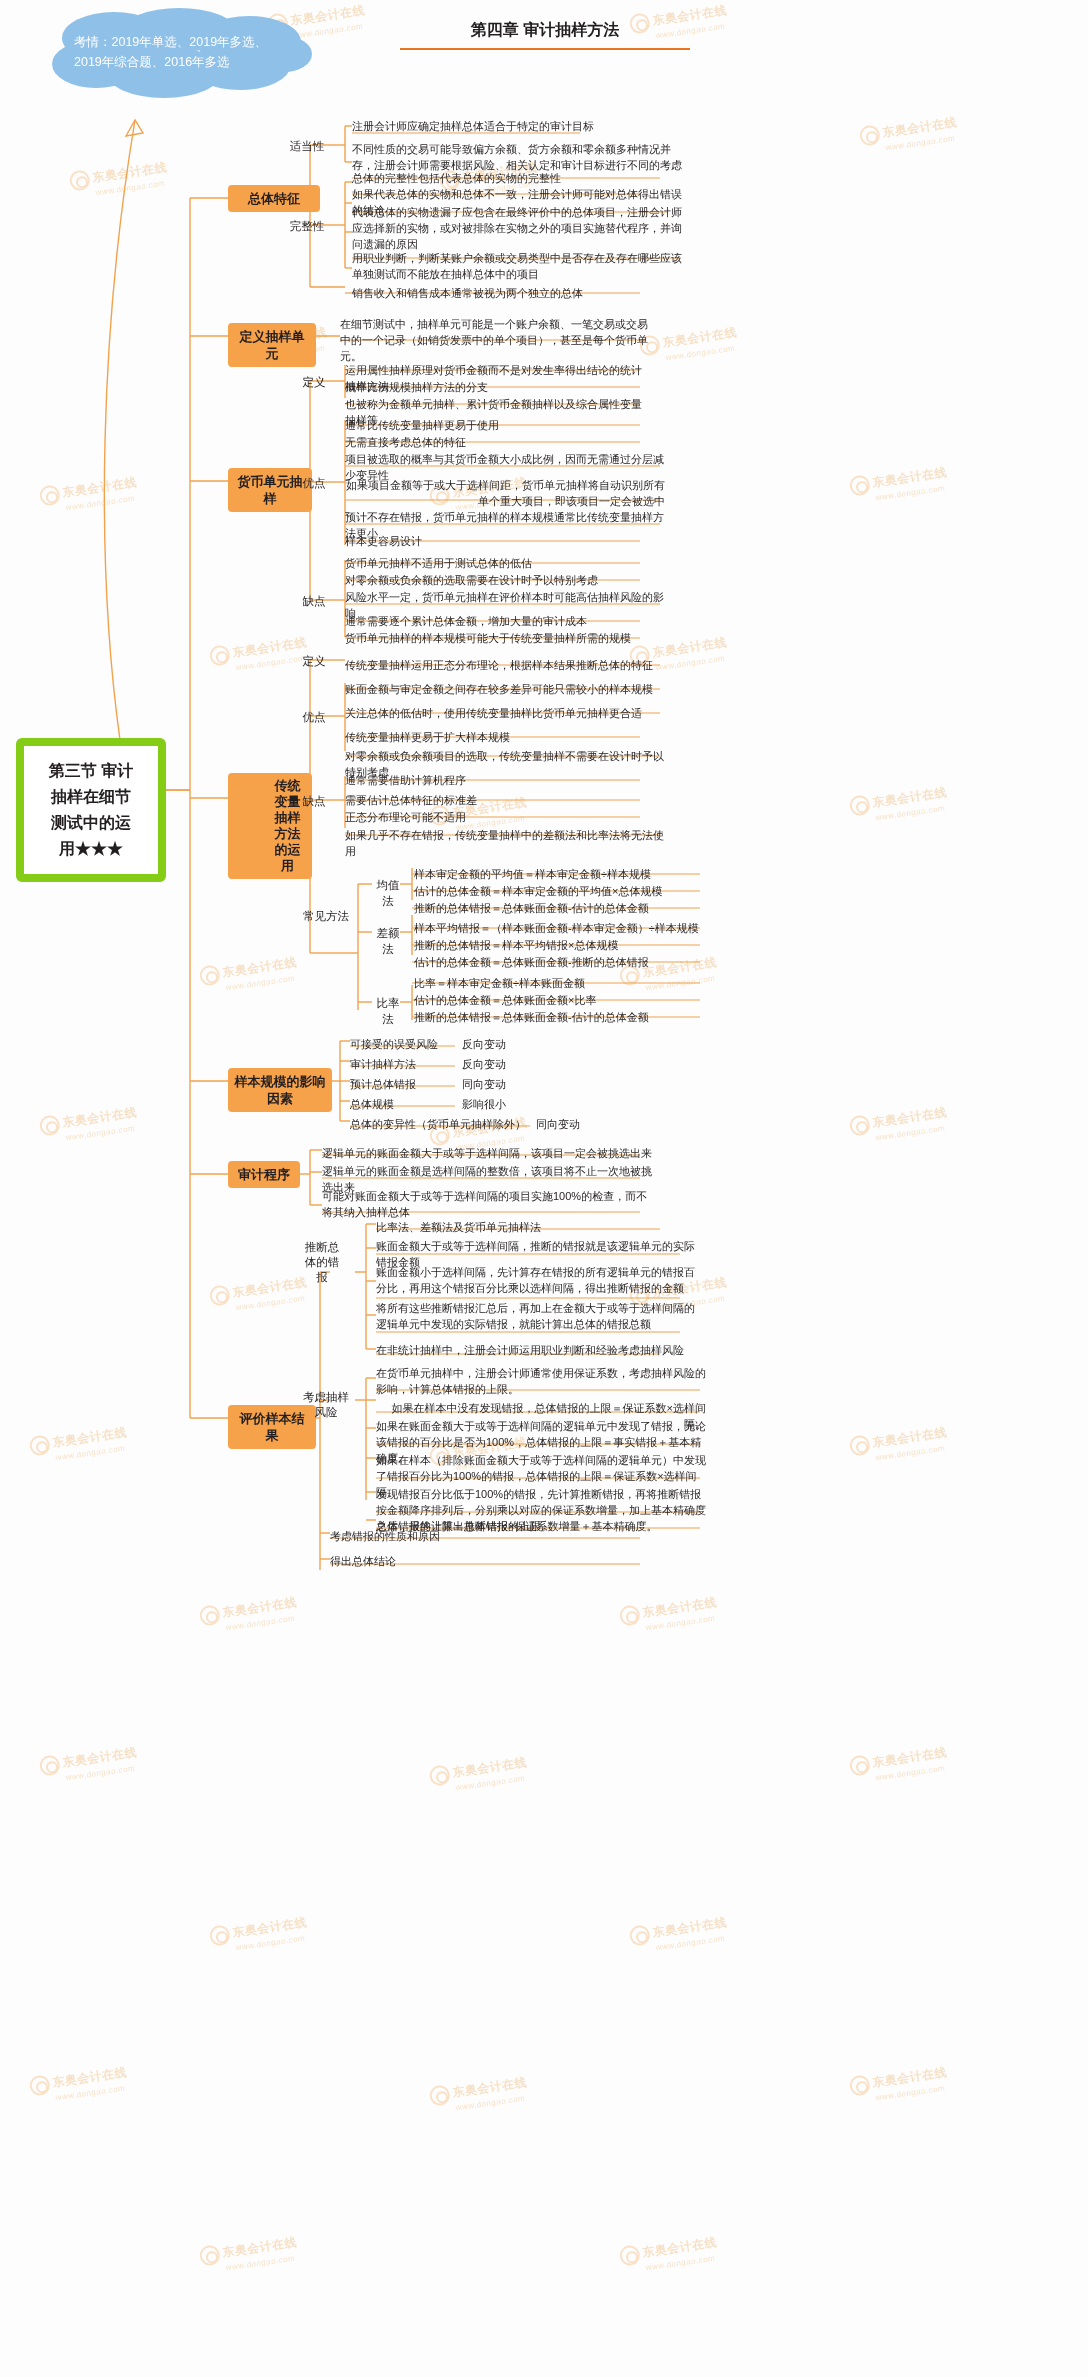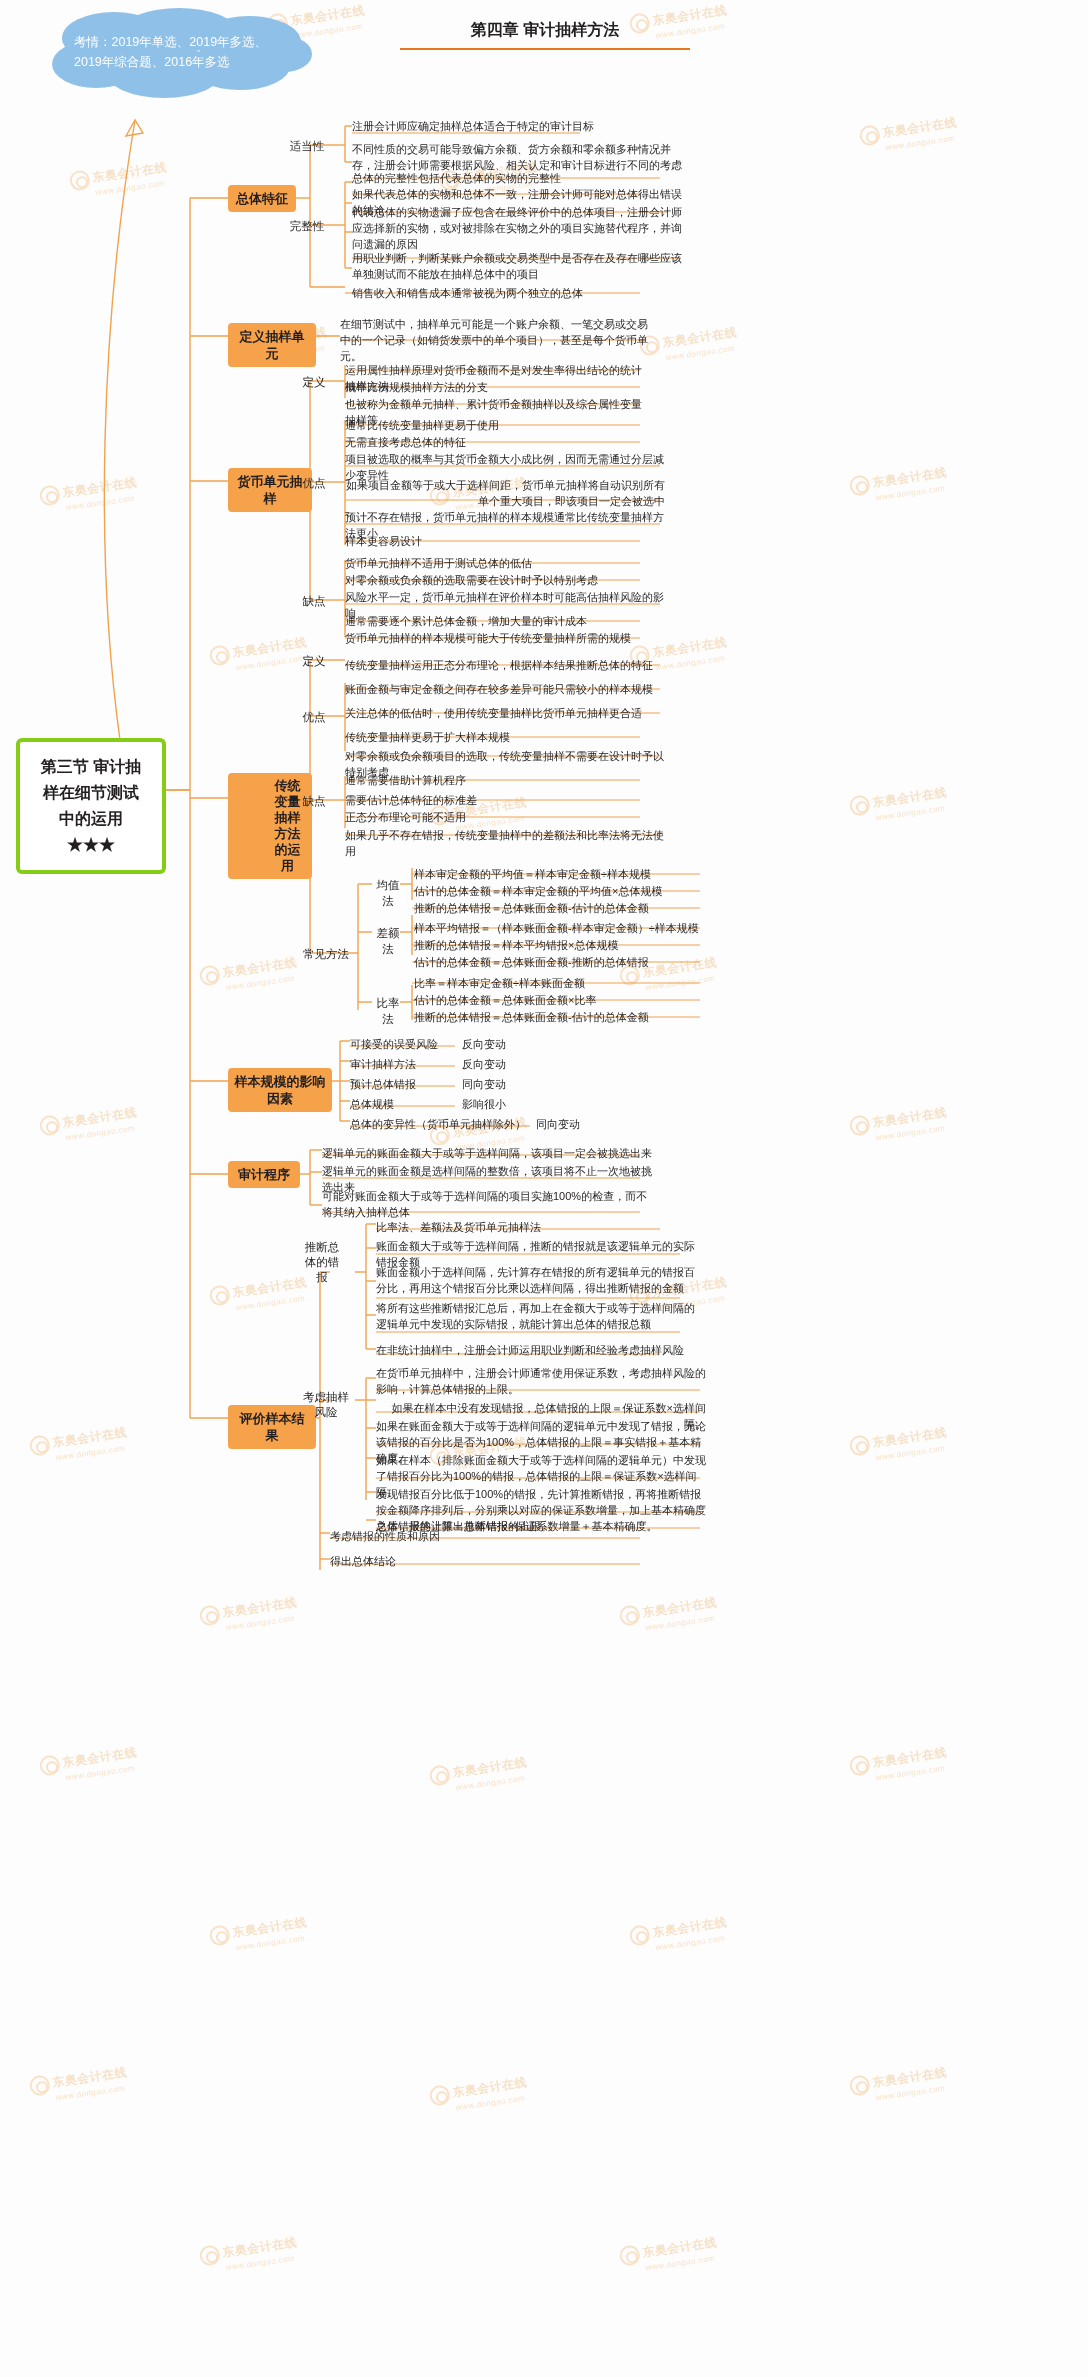--- a/index.html
+++ b/index.html
@@ -29,21 +29,21 @@
      background:#e8761e; z-index:5;}
 
   
   .cloud { position:absolute; left:44px; top:8px; width:270px; height:92px; z-index:4; }
   .cloud svg { position:absolute; left:0; top:0; }
   .cloud .txt { position:absolute; left:30px; top:24px; width:215px;
      font-size:12.5px; line-height:20px; color:#ffffff; }
 
   
   .root { position:absolute; left:16px; top:738px; width:150px; padding:12px 20px;
-     border:4px solid #84cc16; border-radius:6px; background:#ffffff;
+     border:8px solid #84cc16; border-radius:6px; background:#ffffff;
      font-size:16px; font-weight:bold; line-height:26px; text-align:center; color:#231f20; z-index:6;}
 
   
   .l1 { position:absolute; background:#f6a24b; color:#231f20; border-radius:4px;
         font-size:13px; font-weight:bold; text-align:center; padding:5px 6px; z-index:5;
         line-height:17px;}
 
   
   .l2 { position:absolute; font-size:11.5px; color:#231f20; z-index:5; line-height:16px; text-align:center;}
 
@@ -287,39 +287,39 @@
   <line class="under" x1="376" y1="1444" x2="700" y2="1444"></line>
   <line class="under" x1="376" y1="1478" x2="700" y2="1478"></line>
   <line class="under" x1="376" y1="1512" x2="700" y2="1512"></line>
   <line class="under" x1="376" y1="1528" x2="700" y2="1528"></line>
   <line class="under" x1="330" y1="1538" x2="640" y2="1538"></line>
   <line class="under" x1="330" y1="1564" x2="640" y2="1564"></line>
 </svg>
 
 <div class="root">第三节 审计抽样在细节测试中的运用★★★</div>
 
-<div class="l1" style="left:228px; top:185px; width:68px;">总体特征</div>
+<div class="l1" style="left:228px; top:185px; width:92px;">总体特征</div>
 <div class="l1" style="left:228px; top:323px; width:88px;">定义抽样单元</div>
 <div class="l1" style="left:228px; top:468px; width:84px;">货币单元抽样</div>
 <div class="l1" style="left:228px; top:773px; width:84px; line-height:16px;padding-left:41px;">传统变量抽样方法的运用</div>
 <div class="l1" style="left:228px; top:1068px; width:104px;">样本规模的影响因素</div>
 <div class="l1" style="left:228px; top:1161px; width:72px;">审计程序</div>
 <div class="l1" style="left:228px; top:1405px; width:88px;">评价样本结果</div>
 
 <div class="l2" style="left:282px; top:138px; width:50px;">适当性</div>
 <div class="l2" style="left:282px; top:218px; width:50px;">完整性</div>
 
 <div class="l2" style="left:296px; top:374px; width:36px;">定义</div>
 <div class="l2" style="left:296px; top:475px; width:36px;">优点</div>
 <div class="l2" style="left:296px; top:593px; width:36px;">缺点</div>
 
 <div class="l2" style="left:296px; top:653px; width:36px;">定义</div>
 <div class="l2" style="left:296px; top:709px; width:36px;">优点</div>
 <div class="l2" style="left:296px; top:793px; width:36px;">缺点</div>
-<div class="l2" style="left:296px; top:946px; width:60px;">常见方法</div>
+<div class="l2" style="left:296px; top:908px; width:60px;">常见方法</div>
 
 <div class="l2" style="left:372px; top:877px; width:32px;">均值法</div>
 <div class="l2" style="left:372px; top:925px; width:32px;">差额法</div>
 <div class="l2" style="left:372px; top:995px; width:32px;">比率法</div>
 
 <div class="l2" style="left:300px; top:1240px; width:44px; line-height:15px;">推断总体的错报</div>
 <div class="l2" style="left:300px; top:1390px; width:52px; line-height:15px;">考虑抽样风险</div>
 
 <div class="leaf" style="left:352px; top:118px; width:330px;">注册会计师应确定抽样总体适合于特定的审计目标</div>
 <div class="leaf" style="left:352px; top:141px; width:330px;">不同性质的交易可能导致偏方余额、货方余额和零余额多种情况并存，注册会计师需要根据风险、相关认定和审计目标进行不同的考虑</div>

